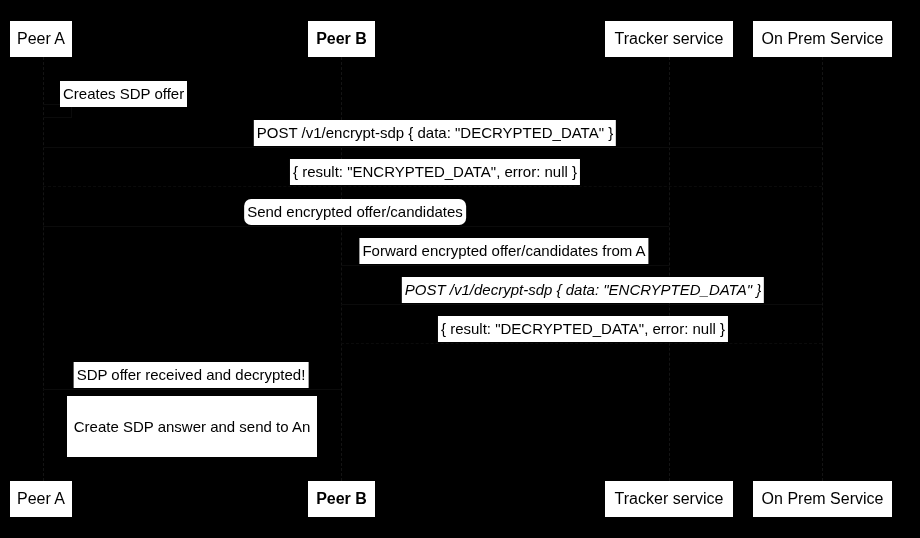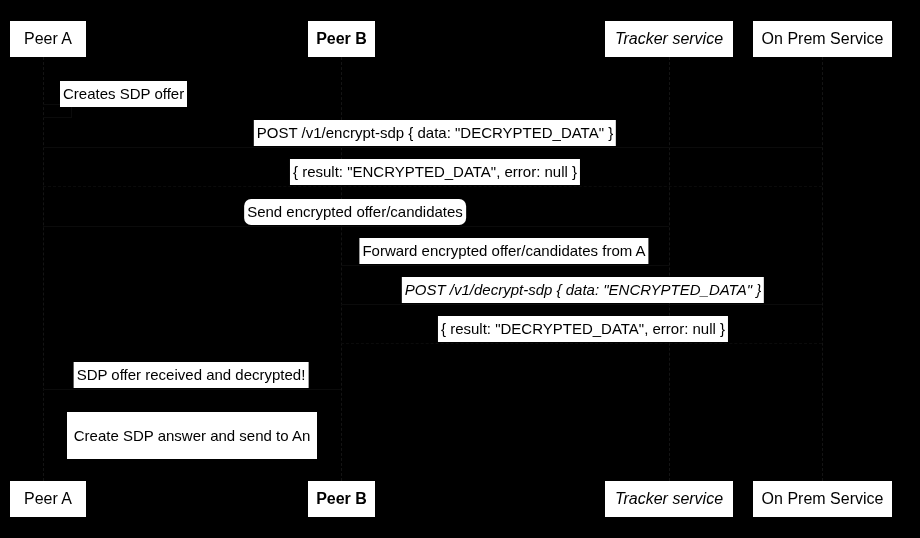--- a/index.html
+++ b/index.html
@@ -23,23 +23,23 @@
     color: #000000;
     font-size: 16px;
     display: flex;
     align-items: center;
     justify-content: center;
     white-space: nowrap;
     box-sizing: border-box;
   }
   .row-top    { top: 21px; }
   .row-bottom { top: 481px; }
-  .col-peer-a  { left: 10px;  width: 76px;  }
+  .col-peer-a  { left: 10px;  width: 62px;  }
   .col-peer-b  { left: 308px; width: 67px; font-weight: bold;  }
-  .col-tracker { left: 605px; width: 128px; font-style: italic; }
+  .col-tracker { left: 605px; width: 128px; }
   .col-onprem  { left: 753px; width: 139px; }
 
   
   .lifeline {
     position: absolute;
     top: 57px;
     height: 424px;
     width: 0;
     border-left: 1px dashed #141414;
   }
@@ -82,29 +82,29 @@
   .m3 { left: 355px; top: 199px; border-radius: 7px; }
   .m4 { left: 504px; top: 238px; }
   .m5 { left: 583px; top: 277px; font-style: italic; }
   .m6 { left: 583px; top: 316px; }
   .m7 { left: 191px; top: 362px; }
 
   
   .note {
     position: absolute;
     left: 192px;
-    top: 412px;
+    top: 396px;
     transform: translateX(-50%);
     width: 250px;
     background: #ffffff;
     color: #000000;
     font-size: 15px;
     line-height: 21px;
     text-align: center;
-    padding: 13px 0;
+    padding: 20px 0;
   }
 </style>
 </head>
 <body>
 
 <div class="stage">
 
   <div class="lifeline ll-a"></div>
   <div class="lifeline ll-b"></div>
   <div class="lifeline ll-t"></div>

